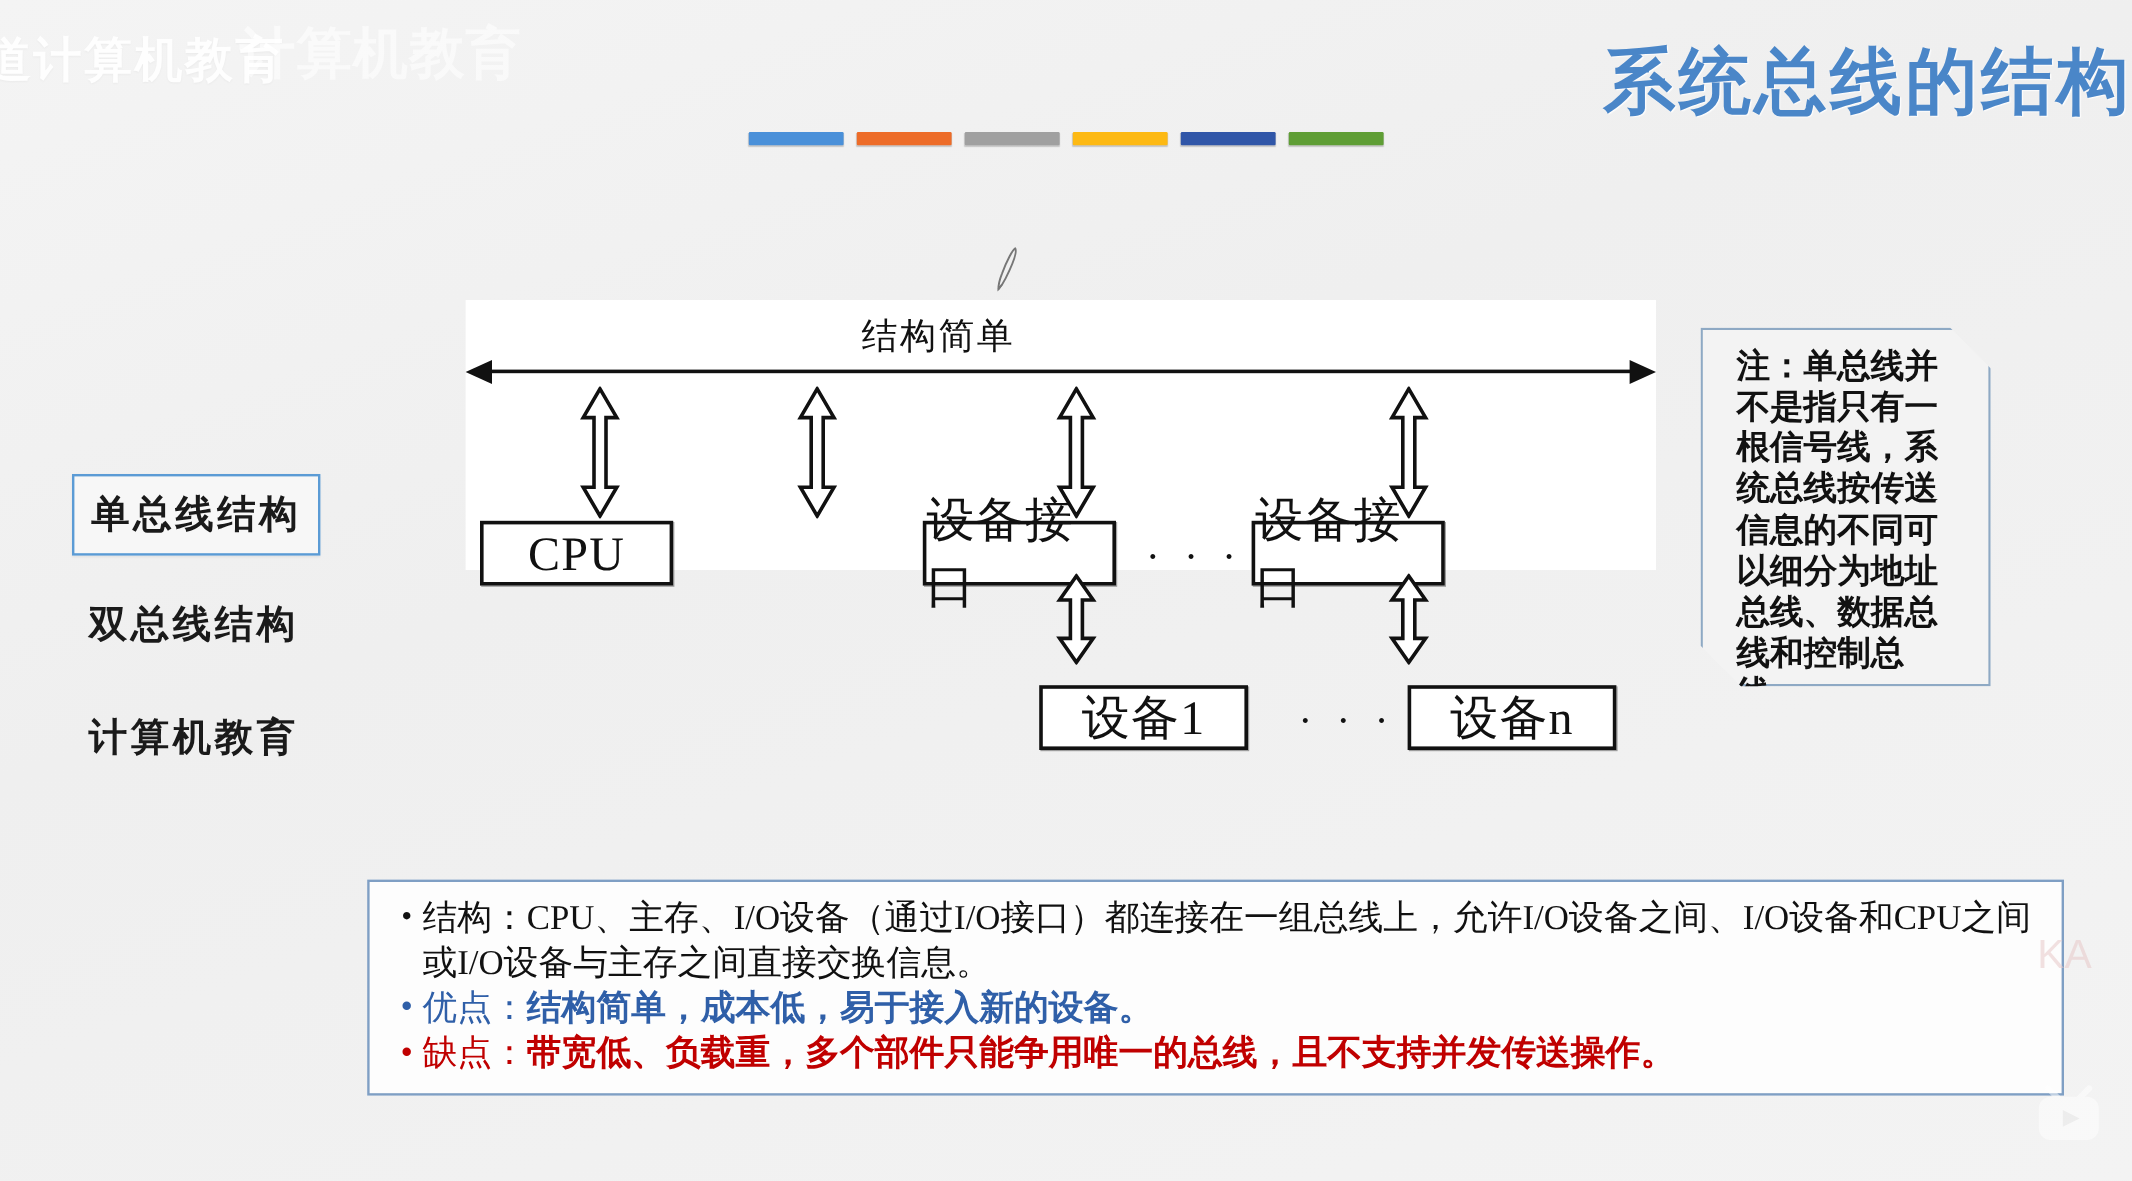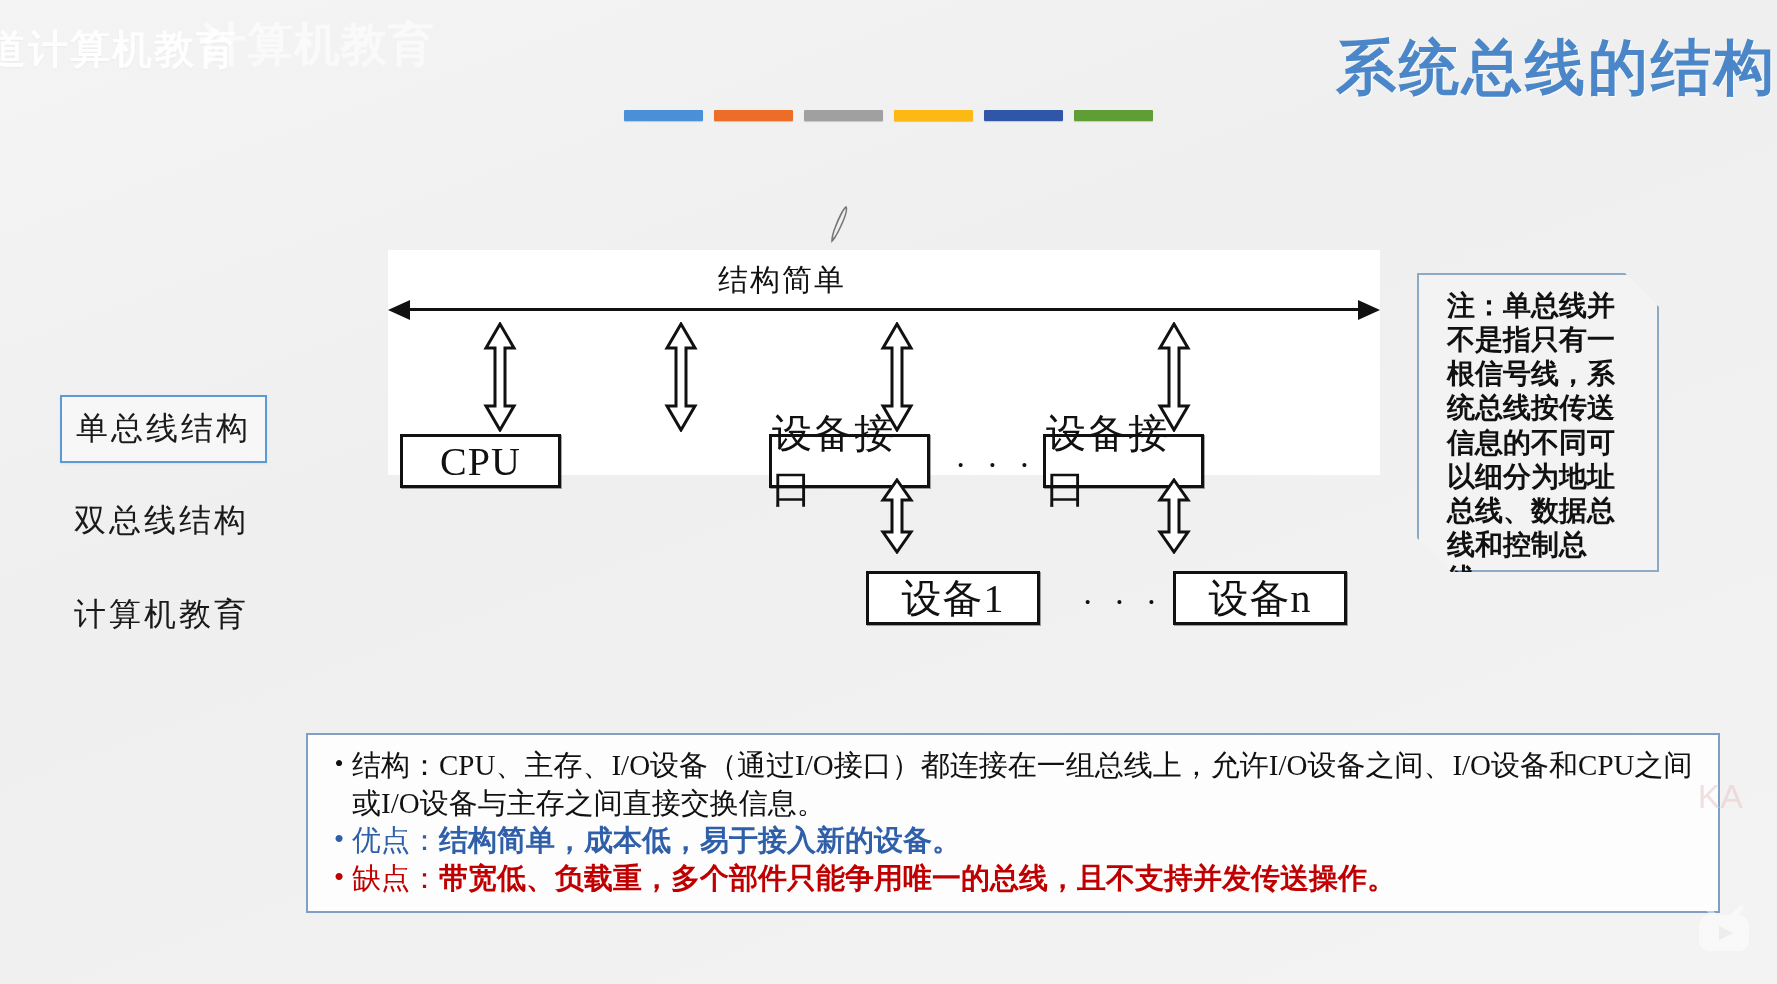--- a/index.html
+++ b/index.html
@@ -24,21 +24,21 @@
   
   .title{position:absolute;left:0;right:0;top:28px;text-align:right;
     font-size:60px;font-weight:700;color:#4a86c8;letter-spacing:3px;
     font-family:"Liberation Serif","DejaVu Serif",serif;
     text-shadow:1px 1px 1px rgba(255,255,255,.9);}
   .bars{position:absolute;top:110px;left:0;right:0;display:flex;justify-content:center;gap:11px;}
   .bar{width:79px;height:11px;border-radius:1px;box-shadow:0 1px 1px rgba(0,0,0,.18);}
 
   
   .nav{position:absolute;left:60px;top:395px;width:270px;}
-  .nav-item{font-size:32px;color:#1a1a1a;font-weight:400;letter-spacing:3px;
+  .nav-item{font-size:32px;color:#1a1a1a;font-weight:700;letter-spacing:3px;
     padding:10px 14px;margin-bottom:30px;
     font-family:"Liberation Serif","DejaVu Serif",serif;}
   .nav-item.active{border:2px solid #5b9bd5;background:#f7f7f7;
     box-shadow:0 1px 2px rgba(0,0,0,.07);display:inline-block;margin-bottom:26px;}
 
   
   .diagram{position:absolute;left:388px;top:250px;width:992px;height:225px;background:#ffffff;}
   .bus-label{position:absolute;left:330px;top:10px;font-size:30px;color:#111;letter-spacing:2px;}
   .bus-line{position:absolute;left:10px;top:58px;width:972px;height:3px;background:#111;}
   .bus-arrow-l{position:absolute;left:0px;top:50px;width:0;height:0;

